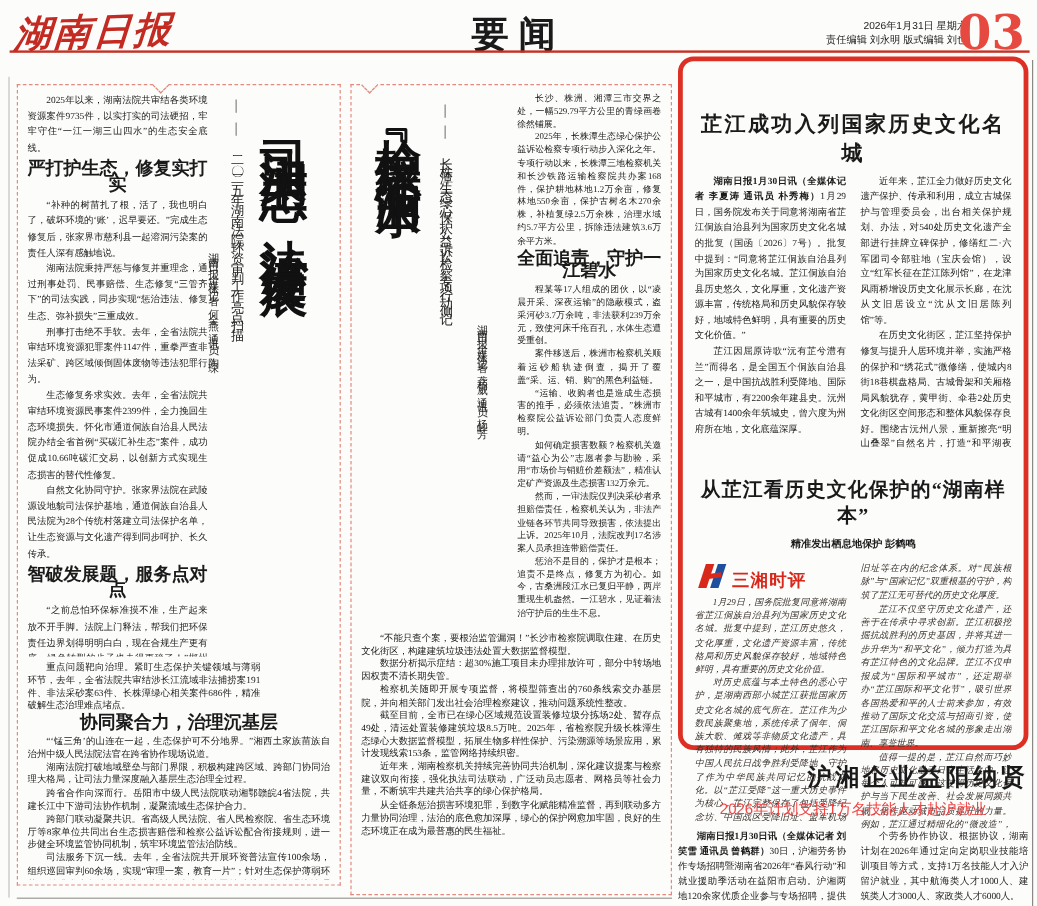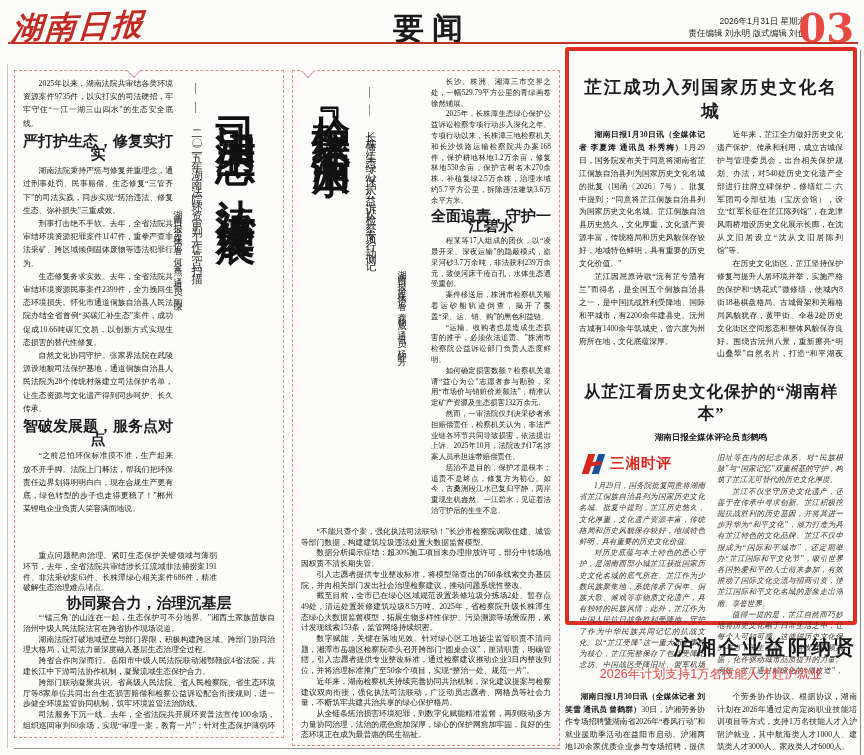--- a/index.html
+++ b/index.html
@@ -50,29 +50,29 @@
   #mid-box .lower{font-size:7.8px;line-height:10.7px;height:214px;}
   .title-spacer{float:right;width:58px;height:46px;}
 
   .para{margin:0;text-indent:2em;}
   .para strong{font-weight:bold;}
   .sec-head{font-family:"Liberation Sans","DejaVu Sans",sans-serif;font-weight:bold;
     font-size:15px;text-align:center;margin:4px 0;text-indent:0;}
 
   
   #red-box{position:absolute;left:565px;top:47px;width:292px;height:578px;
-    border:4px solid #dd2f23;border-radius:3px;box-sizing:border-box;padding:8px 10px;background:#fcfcfa;}
+    border:4px solid #dd2f23;border-radius:13px;box-sizing:border-box;padding:24px 10px;background:#fcfcfa;}
   .news-title{ text-align:center;font-weight:900;font-size:17.5px;letter-spacing:2px;margin-top:16px;}
   #zj-body{margin-top:6px;column-count:2;column-gap:12px;font-size:7.8px;line-height:12.9px;
     text-align:justify;height:238px;overflow:hidden;}
   .comment-title{text-align:center;font-weight:900;font-size:16.5px;letter-spacing:1px;margin-top:14px;}
   .comment-byline{text-align:center;font-size:8.5px;font-weight:bold;margin-top:7px;}
   #hn-body{margin-top:8px;column-count:2;column-gap:12px;font-size:7.5px;line-height:11.2px;
     text-align:justify;height:226px;overflow:hidden;font-style:italic;color:#38302c;}
-  .sx-logo{display:flex;align-items:center;margin:2px 0 6px 4px;font-style:normal;}
+  .sx-logo{display:flex;align-items:flex-end;margin:2px 0 6px 4px;font-style:normal;}
   .sx-mark{position:relative;width:22px;height:20px;margin-right:5px;}
   .sx-mark .bar{position:absolute;width:7px;height:20px;transform:skewX(-18deg);}
   .sx-mark .bar.red{left:2px;background:#d8281c;}
   .sx-mark .bar.blue{left:12px;background:#1d4f9c;}
   .sx-mark .cross{position:absolute;left:3px;top:8px;width:15px;height:4px;background:#d8281c;transform:skewY(-8deg);}
   .sx-text{color:#d8281c;font-weight:900;font-size:14.5px;letter-spacing:1px;
     font-family:"Liberation Sans","DejaVu Sans",sans-serif;}
 
   
   #job-art{position:absolute;left:565px;top:634px;width:292px;height:121px;overflow:hidden;}
@@ -96,20 +96,21 @@
 <div class="edge-left"></div>
 <div class="edge-right"></div>
 <div class="bottom-rule"></div>
 
 <div class="dash-box" id="left-box">
   <div class="notch" style="left:114px;"></div>
   <div class="upper">
     <div class="body-col">
         <p class="para">2025年以来，湖南法院共审结各类环境资源案件9735件，以实打实的司法硬招，牢牢守住“一江一湖三山四水”的生态安全底线。</p>
         <div class="sec-head">严打护生态，修复实打实</div>
+        <p class="para">“补种的树苗扎了根，活了，我也明白了，破坏环境的‘账’，迟早要还。”完成生态修复后，张家界市慈利县一起溶洞污染案的责任人深有感触地说。</p>
         <p class="para">湖南法院秉持严惩与修复并重理念，通过刑事处罚、民事赔偿、生态修复“三管齐下”的司法实践，同步实现“惩治违法、修复生态、弥补损失”三重成效。</p>
         <p class="para">刑事打击绝不手软。去年，全省法院共审结环境资源犯罪案件1147件，重拳严查非法采矿、跨区域倾倒固体废物等违法犯罪行为。</p>
         <p class="para">生态修复务求实效。去年，全省法院共审结环境资源民事案件2399件，全力挽回生态环境损失。怀化市通道侗族自治县人民法院办结全省首例“买碳汇补生态”案件，成功促成10.66吨碳汇交易，以创新方式实现生态损害的替代性修复。</p>
         <p class="para">自然文化协同守护。张家界法院在武陵源设地貌司法保护基地，通道侗族自治县人民法院为28个传统村落建立司法保护名单，让生态资源与文化遗产得到同步呵护、长久传承。</p>
         <div class="sec-head">智破发展题，服务点对点</div>
         <p class="para">“之前总怕环保标准摸不准，生产起来放不开手脚。法院上门释法，帮我们把环保责任边界划得明明白白，现在合规生产更有底，绿色转型的步子也走得更稳了！”郴州某锂电企业负责人笑容满面地说。</p>
       </div>
     <div class="title-zone">
       <div class="v-text v-byline">湖南日报全媒体记者 何金燕 通讯员 陶琛</div>
       <div class="v-text v-subtitle">——二〇二五年湖南法院环资审判工作亮点扫描</div>
@@ -136,41 +137,40 @@
         <div class="sec-head">全面追责，守护一江碧水</div>
         <p class="para">程某等17人组成的团伙，以“凌晨开采、深夜运输”的隐蔽模式，盗采河砂3.7万余吨，非法获利239万余元，致使河床千疮百孔，水体生态遭受重创。</p>
         <p class="para">案件移送后，株洲市检察机关顺着运砂船轨迹倒查，揭开了覆盖“采、运、销、购”的黑色利益链。</p>
         <p class="para">“运输、收购者也是造成生态损害的推手，必须依法追责。”株洲市检察院公益诉讼部门负责人态度鲜明。</p>
         <p class="para">如何确定损害数额？检察机关邀请“益心为公”志愿者参与勘验，采用“市场价与销赃价差额法”，精准认定矿产资源及生态损害132万余元。</p>
         <p class="para">然而，一审法院仅判决采砂者承担赔偿责任，检察机关认为，非法产业链各环节共同导致损害，依法提出上诉。2025年10月，法院改判17名涉案人员承担连带赔偿责任。</p>
         <p class="para">惩治不是目的，保护才是根本；追责不是终点，修复方为初心。如今，古桑洲段江水已复归平静，两岸重现生机盎然。一江碧水，见证着法治守护后的生生不息。</p>
       </div>
   </div>
   <div class="lower">
-      <p class="para">“不能只查个案，强化执法司法联动！”长沙市检察院调取住建、城管等部门数据，构建建筑垃圾违法处置大数据监督模型。</p>
+      <p class="para">“不能只查个案，要根治监管漏洞！”长沙市检察院调取住建、在历史文化街区，构建建筑垃圾违法处置大数据监督模型。</p>
       <p class="para">数据分析揭示症结：超30%施工项目未办理排放许可，部分中转场地因权责不清长期失管。</p>
-      <p class="para">引入志愿者提供专业整改标准，将模型筛查出的760条线索交办基层院，并向相关部门发出社会治理检察建议，推动问题系统性整改。</p>
+      <p class="para">检察机关随即开展专项监督，将模型筛查出的760条线索交办基层院，并向相关部门发出社会治理检察建议，推动问题系统性整改。</p>
       <p class="para">截至目前，全市已在绿心区域规范设置装修垃圾分拣场2处、暂存点49处，清运处置装修建筑垃圾8.5万吨。2025年，省检察院升级长株潭生态绿心大数据监督模型，拓展生物多样性保护、污染溯源等场景应用，累计发现线索153条，监管网络持续织密。</p>
-      <p class="para">数字赋能，关键在落地见效。针对绿心区工地扬尘监管职责不清问题，湘潭市岳塘区检察院牵头召开跨部门“圆桌会议”，厘清职责，明确管辖，引入志愿者提供专业整改标准，通过检察建议推动企业3日内整改到位，并将治理标准推广至50余个项目，实现“整治一处、规范一片”。</p>
       <p class="para">近年来，湖南检察机关持续完善协同共治机制，深化建议提案与检察建议双向衔接，强化执法司法联动，广泛动员志愿者、网格员等社会力量，不断筑牢共建共治共享的绿心保护格局。</p>
       <p class="para">从全链条惩治损害环境犯罪，到数字化赋能精准监督，再到联动多方力量协同治理，法治的底色愈加深厚，绿心的保护网愈加牢固，良好的生态环境正在成为最普惠的民生福祉。</p>
     </div>
 </div>
 
 <div id="red-box">
   <div class="news-title">芷江成功入列国家历史文化名城</div>
   <div id="zj-body">
       <p class="para"><strong>湖南日报1月30日讯（全媒体记者 李夏涛 通讯员 朴秀梅）</strong>1月29日，国务院发布关于同意将湖南省芷江侗族自治县列为国家历史文化名城的批复（国函〔2026〕7号）。批复中提到：“同意将芷江侗族自治县列为国家历史文化名城。芷江侗族自治县历史悠久，文化厚重，文化遗产资源丰富，传统格局和历史风貌保存较好，地域特色鲜明，具有重要的历史文化价值。”</p>
       <p class="para">芷江因屈原诗歌“沅有芷兮澧有兰”而得名，是全国五个侗族自治县之一，是中国抗战胜利受降地、国际和平城市，有2200余年建县史。沅州古城有1400余年筑城史，曾六度为州府所在地，文化底蕴深厚。</p>
       <p class="para">近年来，芷江全力做好历史文化遗产保护、传承和利用，成立古城保护与管理委员会，出台相关保护规划、办法，对540处历史文化遗产全部进行挂牌立碑保护，修缮红二·六军团司令部驻地（宝庆会馆），设立“红军长征在芷江陈列馆”，在龙津风雨桥增设历史文化展示长廊，在沈从文旧居设立“沈从文旧居陈列馆”等。</p>
       <p class="para">在历史文化街区，芷江坚持保护修复与提升人居环境并举，实施严格的保护和“绣花式”微修缮，使城内8街18巷棋盘格局、古城骨架和关厢格局风貌犹存，黄甲街、伞巷2处历史文化街区空间形态和整体风貌保存良好。围绕古沅州八景，重新擦亮“明山叠翠”自然名片，打造“和平湖夜游”项目，将“秀水拖蓝”蝶变成网红景点。</p>
     </div>
 
   <div class="comment-title">从芷江看历史文化保护的“湖南样本”</div>
-  <div class="comment-byline">湖南日报全媒体评论员 彭鹤鸣</div>
+  <div class="comment-byline">精准发出栖息地保护 彭鹤鸣</div>
   <div id="hn-body">
     <div class="sx-logo">
       <span class="sx-mark">
         <span class="bar red"></span>
           <span class="bar blue"></span>
           <span class="cross"></span>
       </span>
       <span class="sx-text">三湘时评</span>
     </div>
     <span><p class="para">1月29日，国务院批复同意将湖南省芷江侗族自治县列为国家历史文化名城。批复中提到，芷江历史悠久，文化厚重，文化遗产资源丰富，传统格局和历史风貌保存较好，地域特色鲜明，具有重要的历史文化价值。</p><p class="para">对历史底蕴与本土特色的悉心守护，是湖南西部小城芷江获批国家历史文化名城的底气所在。芷江作为少数民族聚集地，系统传承了侗年、侗族大歌、傩戏等非物质文化遗产，具有独特的民族风情；此外，芷江作为中国人民抗日战争胜利受降地，守护了作为中华民族共同记忆的抗战文化。以“芷江受降”这一重大历史事件为核心，芷江完整保存了包括受降纪念坊、中国战区受降旧址、盟军机场旧址等在内的纪念体系。对“民族根脉”与“国家记忆”双重根基的守护，构筑了芷江无可替代的历史文化厚度。</p><p class="para">芷江不仅坚守历史文化遗产，还善于在传承中寻求创新。芷江积极挖掘抗战胜利的历史基因，并将其进一步升华为“和平文化”，倾力打造为具有芷江特色的文化品牌。芷江不仅申报成为“国际和平城市”，还定期举办“芷江国际和平文化节”，吸引世界各国热爱和平的人士前来参加，有效推动了国际文化交流与招商引资，使芷江国际和平文化名城的形象走出湖南、享誉世界。</p><p class="para">值得一提的是，芷江自然而巧妙地将历史文化融于日常生活之中，让每个人可知可感。这使得历史文化保护与当下民生改善、社会发展同频共振，化作驱动城市品质提升的力量。例如，芷江通过精细化的“微改造”，打通“8街18巷棋盘格局”，尽可能地保留了黄甲街、伞巷等古街巷的历史风貌，并改善了基础设施与居住条件；重修原建于明代的龙津风雨桥，将其打造成了一个可供市民休憩、非遗展示的文化载体。</p></span>

